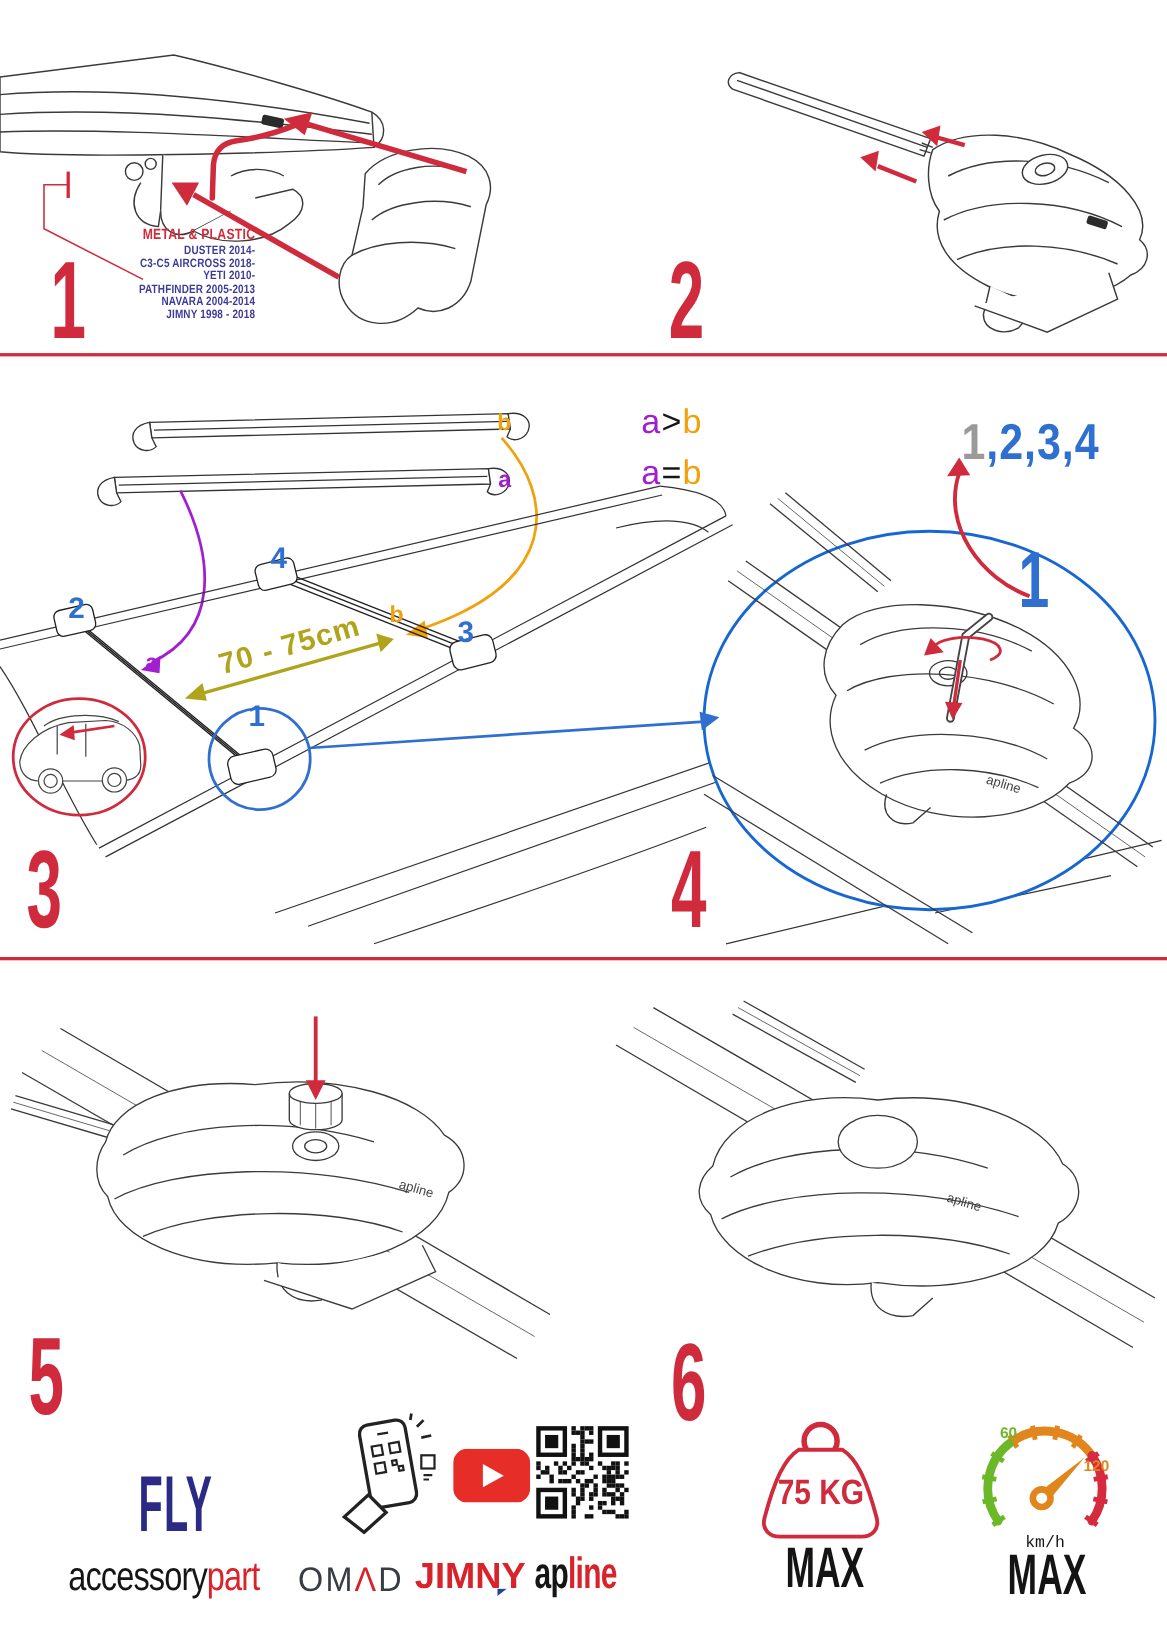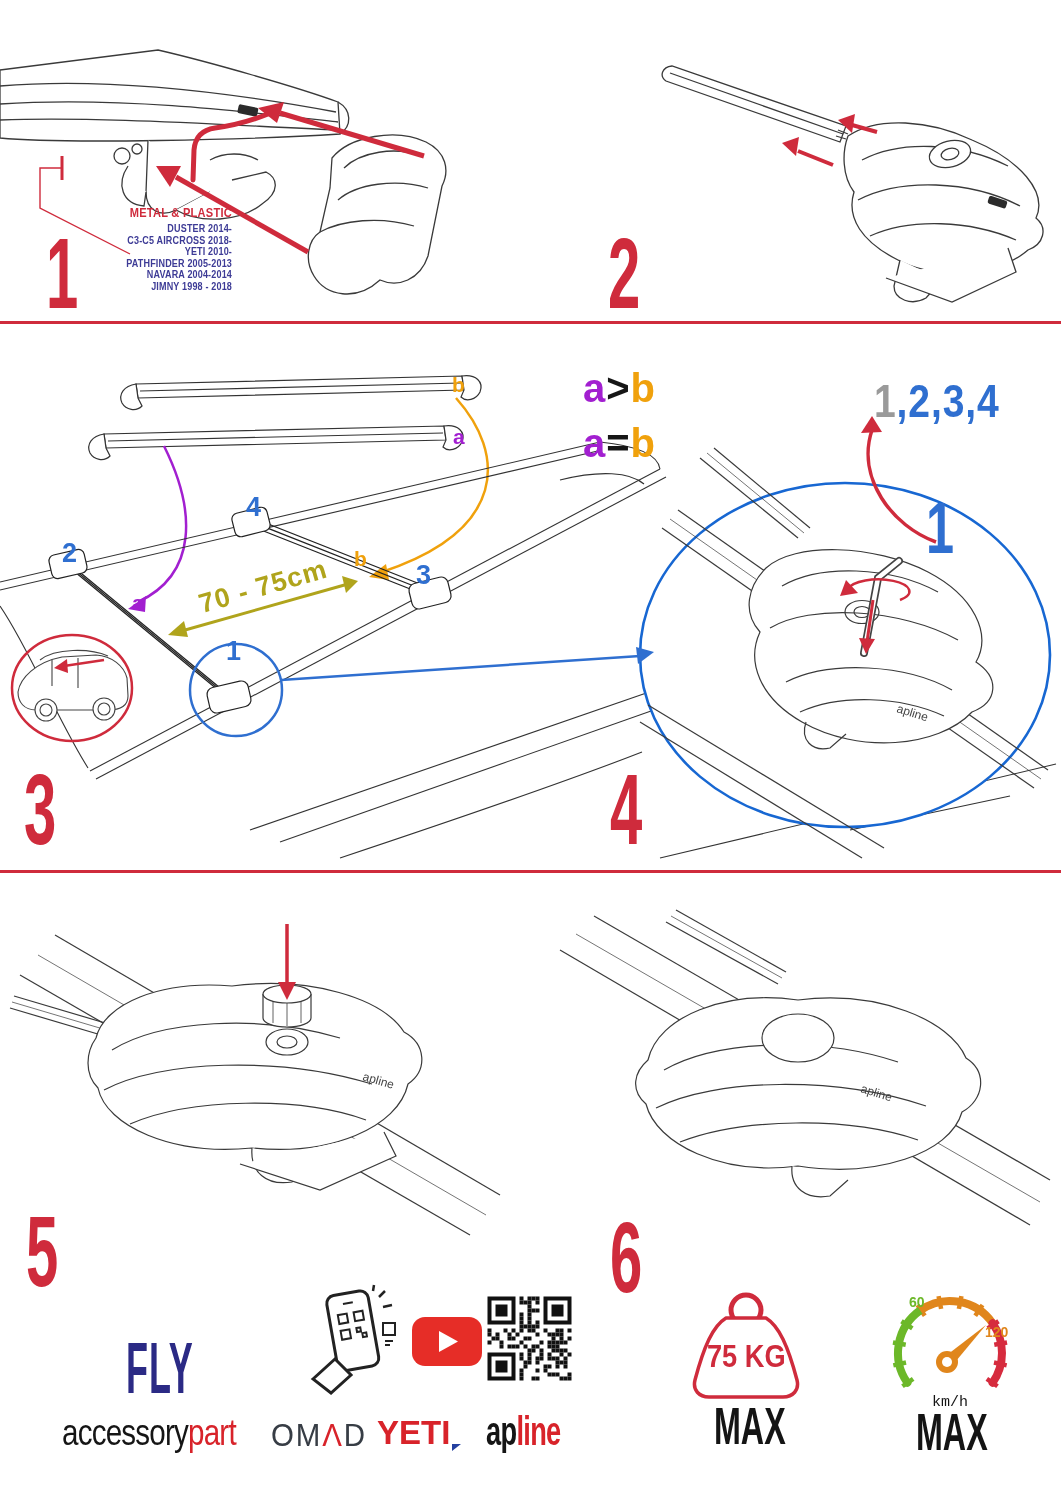--- a/index.html
+++ b/index.html
@@ -9,21 +9,21 @@
   .divider{position:absolute;left:0;width:1061px;height:3px;background:var(--red);}
   
   .num{position:absolute;color:var(--red);font-weight:600;font-size:100px;line-height:.78;
        transform:scaleX(.58);transform-origin:left top;letter-spacing:0;}
   
   .mat-block{position:absolute;left:10px;top:205px;width:222px;text-align:right;
              transform:scaleX(.82);transform-origin:right top;}
   .mat-title{color:var(--red);font-size:13.5px;font-weight:700;letter-spacing:.3px;margin-bottom:3px;}
   .veh{color:var(--indigo);font-size:11px;line-height:11.6px;font-weight:700;letter-spacing:.2px;}
   
-  .legend-row{font-size:40px;font-weight:700;line-height:1;margin-bottom:15px;letter-spacing:1px;}
+  .legend-row{font-size:31px;font-weight:400;line-height:1;margin-bottom:15px;letter-spacing:1px;}
   .leg-a{color:var(--purple);} .leg-op{color:#161616;} .leg-b{color:var(--orange);}
   
   .posnum{position:absolute;color:var(--blue);font-weight:700;font-size:27px;line-height:1;}
   .rl{position:absolute;font-weight:700;font-size:21px;line-height:1;}
   .rl-a{color:var(--purple);} .rl-b{color:var(--orange);}
   .dist{position:absolute;color:var(--olive);font-weight:700;font-size:27px;line-height:1;
         transform:rotate(-16deg);transform-origin:left top;letter-spacing:1px;}
   .seq{position:absolute;font-size:46px;font-weight:700;line-height:1;transform:scaleX(.85);
        transform-origin:left top;letter-spacing:1px;white-space:nowrap;}
   .seq-first{color:var(--gray);} .seq-rest{color:var(--blue);}
@@ -307,21 +307,21 @@
       <path d="M262,286 C260,308 276,320 300,316 L318,300" fill="#fff"></path>
       <ellipse cx="268" cy="158" rx="36" ry="24" fill="#fff"></ellipse>
     </g>
     <text x="330" y="212" font-size="12" fill="#444" transform="rotate(17 330 212)">apline</text>
   </svg>
   <div class="num" style="left:610px;top:1218px">6</div>
 
   <div class="fly">FLY</div>
   <div class="accpart"><span class="acc">accessory</span><span class="part">part</span></div>
   <div class="omad"><span>OM</span><span class="mid">Λ</span><span>D</span></div>
-  <div class="omay">YETI</div>
+  <div class="omay">JIMNY</div>
   <div class="omay-accent"></div>
   <div class="apline"><span class="ap">ap</span><span class="lin">line</span></div>
 
   <svg class="abs" style="left:305px;top:1283px" width="95" height="112" viewBox="0 0 95 112">
     <g transform="rotate(-10 47 55)" stroke="#222" fill="#fff" stroke-width="3">
       <rect x="28" y="10" width="42" height="76" rx="8"></rect>
       <g stroke-width="2" fill="none">
         <rect x="37" y="30" width="9" height="9"></rect>
           <rect x="53" y="30" width="9" height="9"></rect>
         <rect x="37" y="46" width="9" height="9"></rect>

